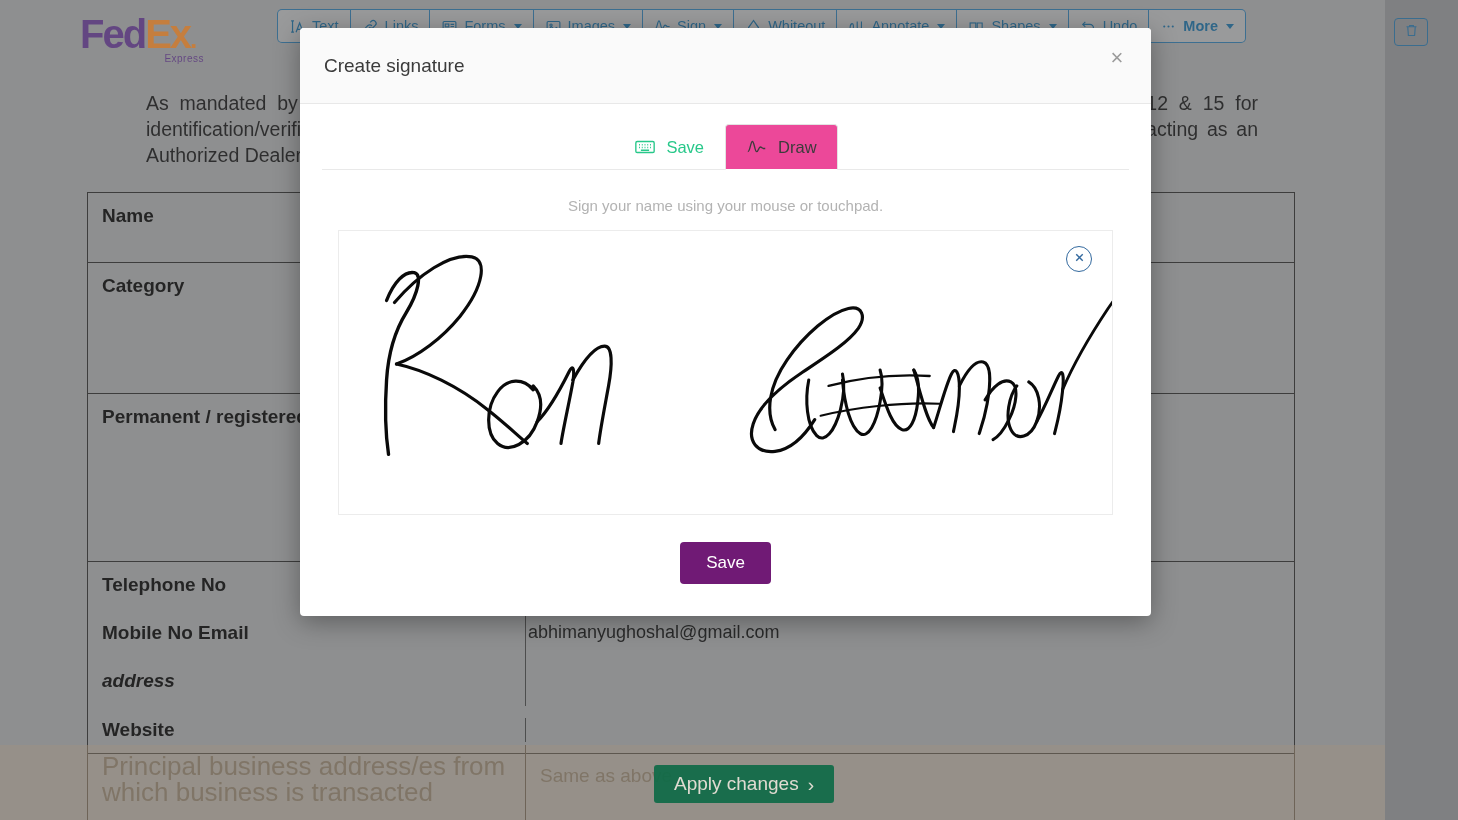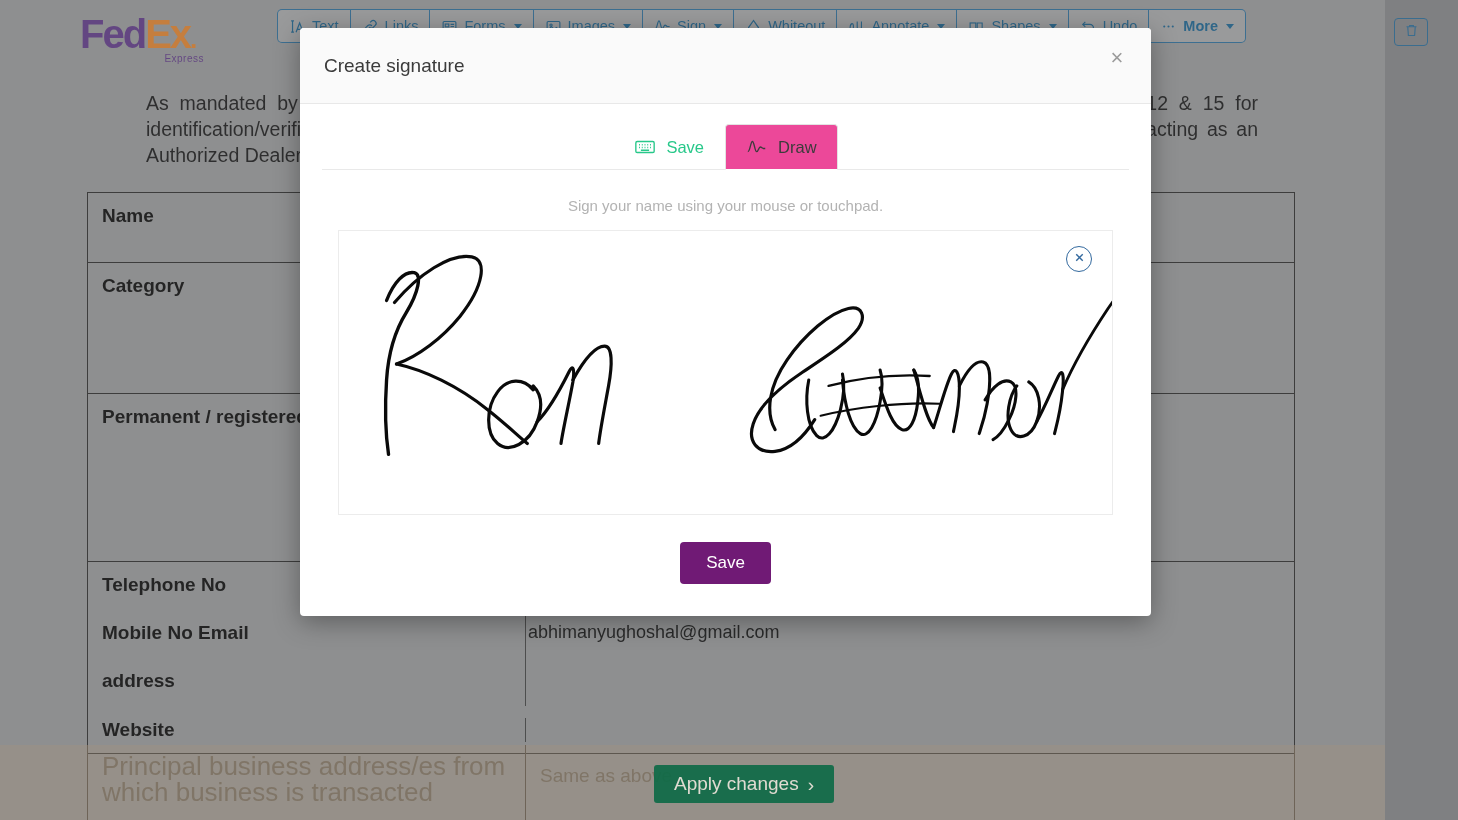--- a/index.html
+++ b/index.html
@@ -97,21 +97,21 @@
     font-size: 18px;
     opacity: 0.8;
     overflow: hidden;
     white-space: nowrap;
   }
   .r-name  { height: 70px; }
   .r-cat   { height: 131px; }
   .r-perm  { height: 168px; }
   .r-tel   { height: 48px; }
   .r-mob   { height: 48px; }
-  .r-addr  { height: 48px; }
+  .r-addr  { height: 48px; font-style: italic; }
   .r-web   { height: 48px; align-items: center; }
 
   
   .doc-row.noborder { border-bottom: none; }
 
   #doc-footer-block {
     position: absolute;
     left: 65px; top: 745px;
     width: 1208px; height: 75px;
     border-left: 1px solid #55504a;

